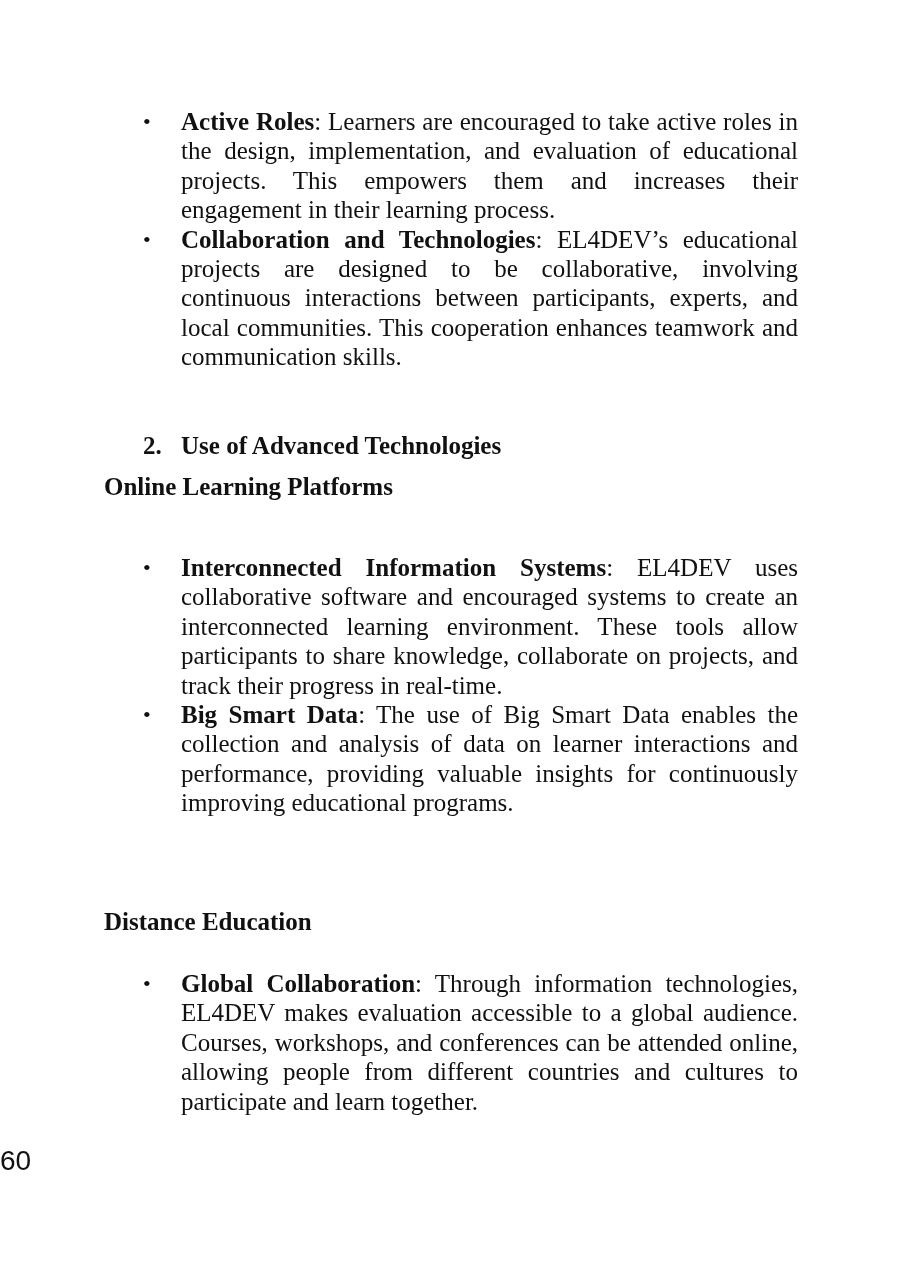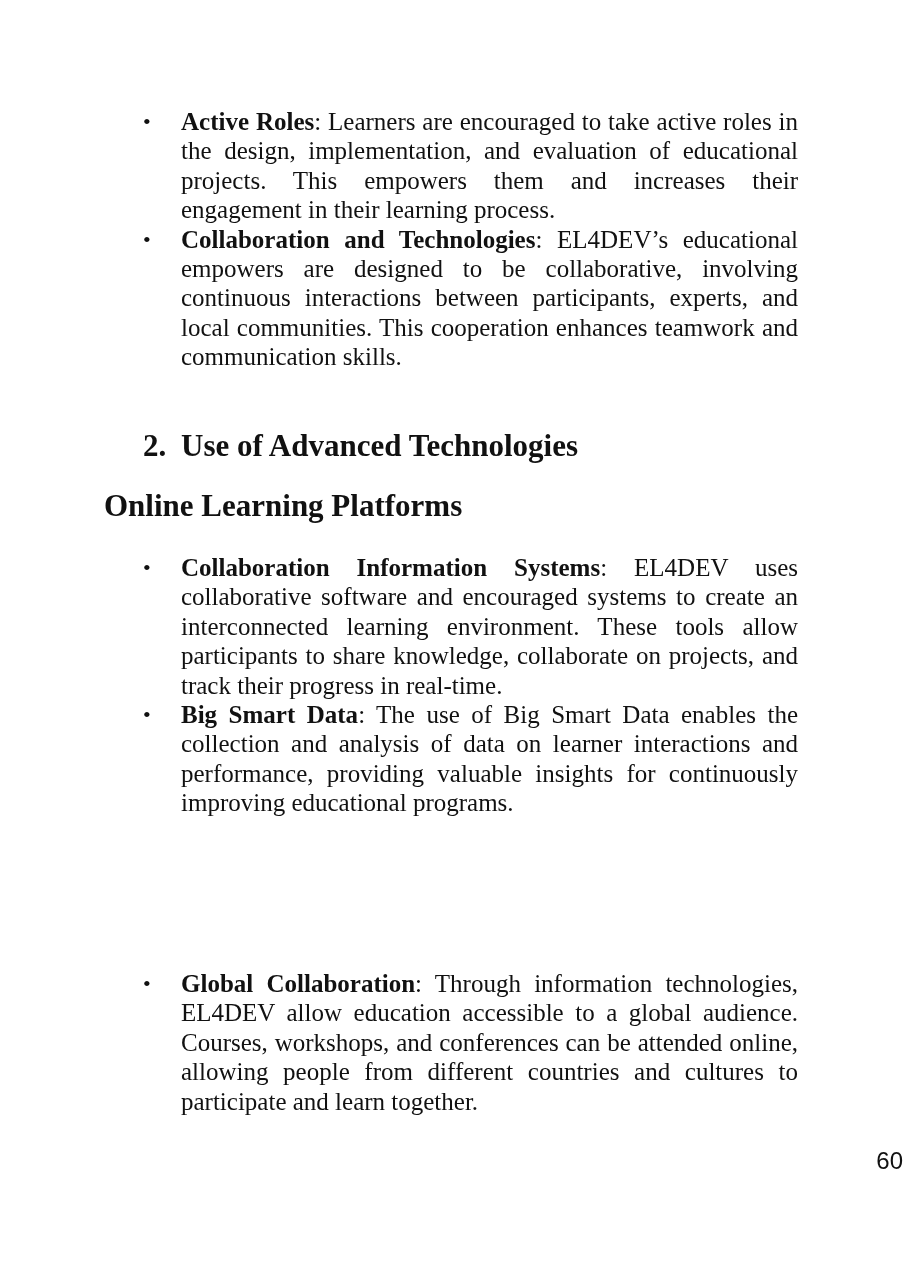--- a/index.html
+++ b/index.html
@@ -40,79 +40,80 @@
     .bullet {
       position: absolute;
       left: -38px;
       top: 0;
       font-size: 22px;
     }
     .term { font-weight: bold; }
     .heading {
       position: absolute;
       font-weight: bold;
-      font-size: 31px;
+      font-size: 25px;
       line-height: 30px;
       white-space: nowrap;
     }
     .num-heading {
       left: 143px;
       top: 431px;
     }
     .num-heading .num {
       display: inline-block;
       width: 38px;
     }
     .sub-heading { left: 104px; }
     .page-number {
       position: absolute;
       top: 1149px;
       left: 0;
       width: 903px;
-      text-align: right;
+      text-align: left;
       font-family: "Liberation Sans", "DejaVu Sans", sans-serif;
-      font-size: 24px;
+      font-size: 28px;
       line-height: 24px;
     }
   </style>
 </head>
 <body>
 
 <div class="page">
 
   <ul class="list" style="top:107px;">
     <li class="item">
       <span class="bullet">•</span>
       <span class="term">Active Roles</span><span>: Learners are encouraged to take active roles in the design, implementation, and evaluation of educational projects. This empowers them and increases their engagement in their learning process.</span>
     </li>
     <li class="item">
       <span class="bullet">•</span>
-      <span class="term">Collaboration and Technologies</span><span>: EL4DEV’s educational empowers are designed to be collaborative, involving continuous interactions between participants, experts, and local communities. This cooperation enhances teamwork and communication skills.</span>
+      <span class="term">Collaboration and Technologies</span><span>: EL4DEV’s educational projects are designed to be collaborative, involving continuous interactions between participants, experts, and local communities. This cooperation enhances teamwork and communication skills.</span>
     </li>
   </ul>
 
   <div class="heading num-heading">
     <span class="num">2.</span><span>Use of Advanced Technologies</span>
   </div>
 
-  <div class="heading sub-heading" style="top:491px;">Online Learning Platforms</div>
+  <div class="heading sub-heading" style="top:472px;">Online Learning Platforms</div>
 
   <ul class="list" style="top:553px;">
     <li class="item">
       <span class="bullet">•</span>
-      <span class="term">Collaboration Information Systems</span><span>: EL4DEV uses collaborative software and encouraged systems to create an interconnected learning environment. These tools allow participants to share knowledge, collaborate on projects, and track their progress in real-time.</span>
+      <span class="term">Interconnected Information Systems</span><span>: EL4DEV uses collaborative software and encouraged systems to create an interconnected learning environment. These tools allow participants to share knowledge, collaborate on projects, and track their progress in real-time.</span>
     </li>
     <li class="item">
       <span class="bullet">•</span>
       <span class="term">Big Smart Data</span><span>: The use of Big Smart Data enables the collection and analysis of data on learner interactions and performance, providing valuable insights for continuously improving educational programs.</span>
     </li>
   </ul>
 
+  <div class="heading sub-heading" style="top:907px;">Distance Education</div>
 
   <ul class="list" style="top:969px;">
     <li class="item">
       <span class="bullet">•</span>
-      <span class="term">Global Collaboration</span><span>: Through information technologies, EL4DEV allow education accessible to a global audience. Courses, workshops, and conferences can be attended online, allowing people from different countries and cultures to participate and learn together.</span>
+      <span class="term">Global Collaboration</span><span>: Through information technologies, EL4DEV makes evaluation accessible to a global audience. Courses, workshops, and conferences can be attended online, allowing people from different countries and cultures to participate and learn together.</span>
     </li>
   </ul>
 
   <div class="page-number">60</div>
 </div>
 
 </body></html>

